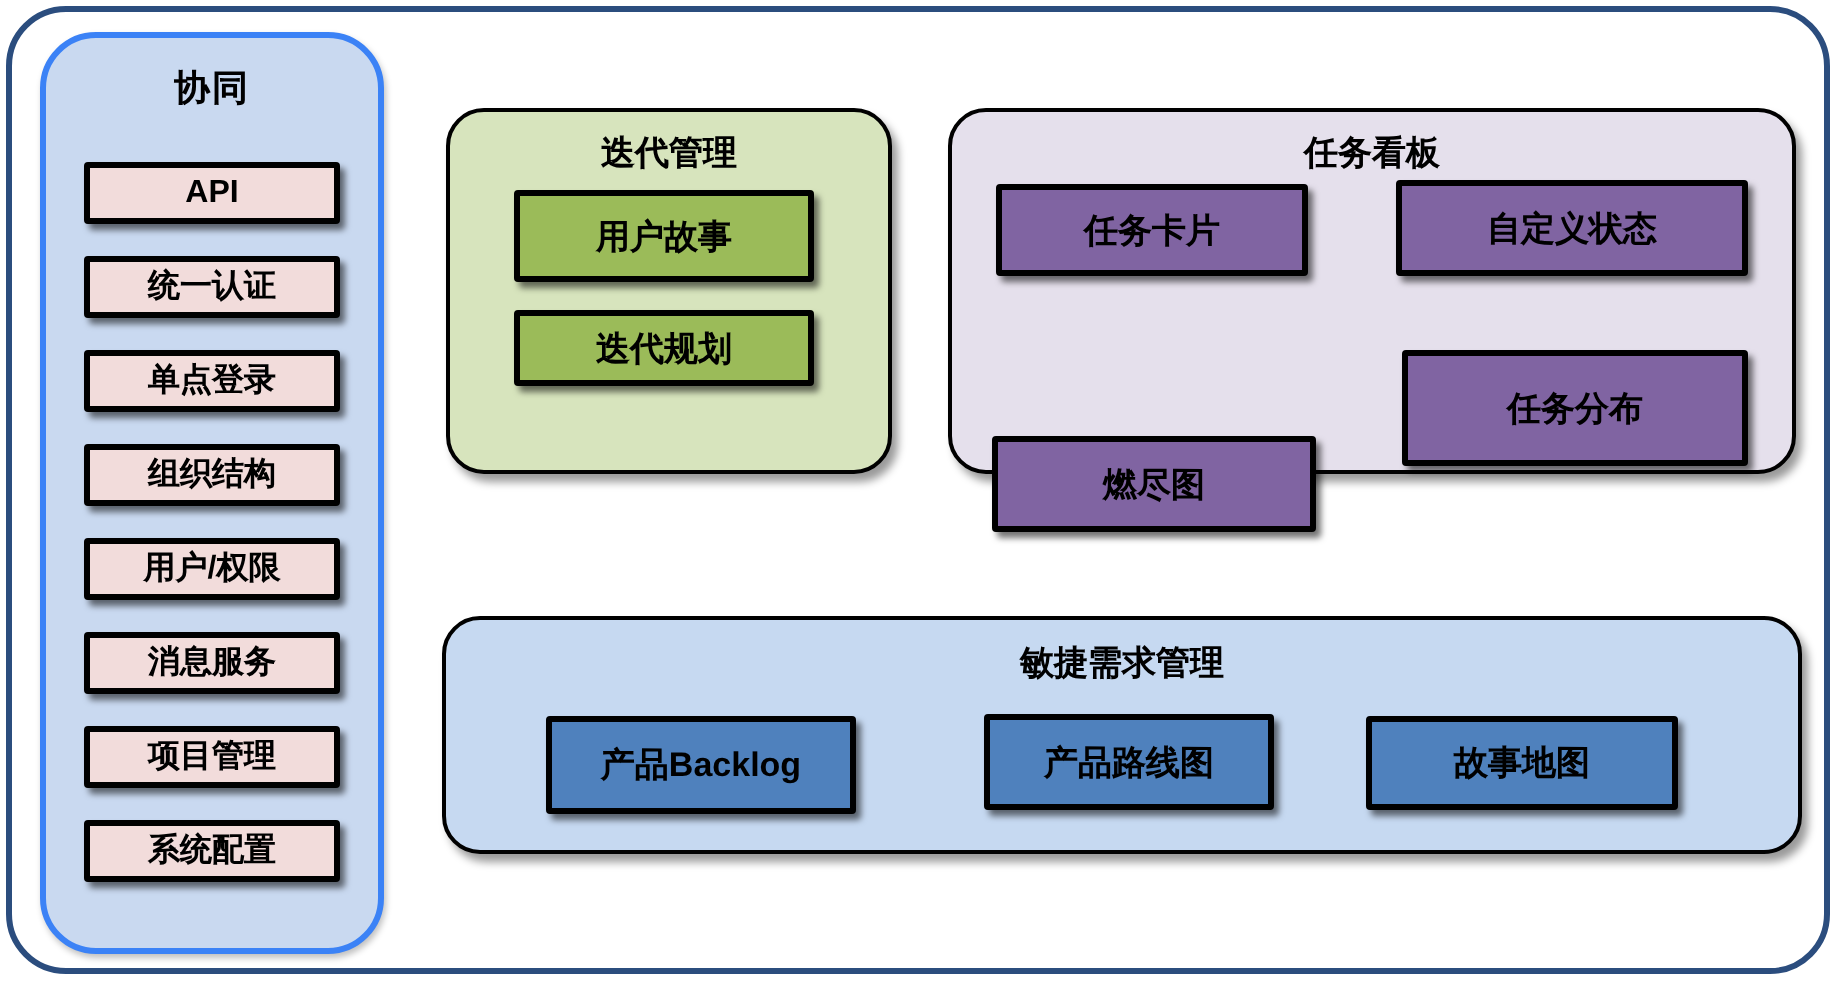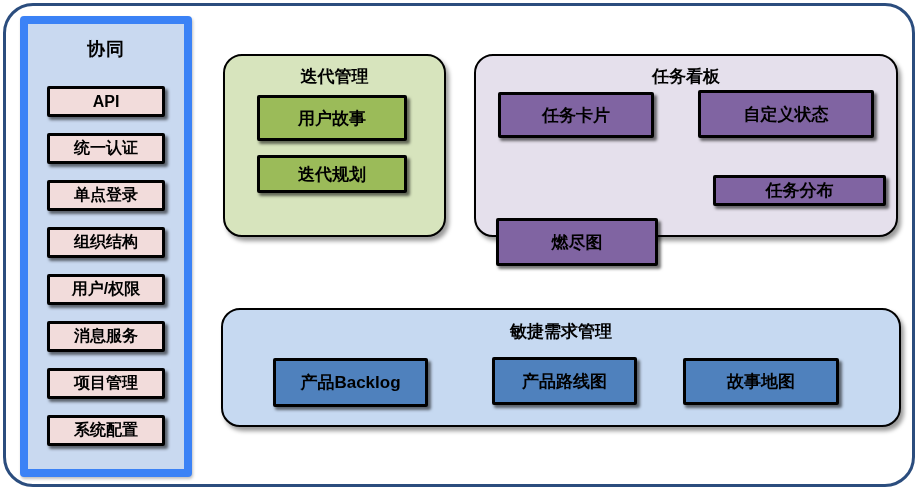--- a/index.html
+++ b/index.html
@@ -16,22 +16,22 @@
     left: 3px; top: 3px; width: 912px; height: 484px;
     border: 3.5px solid #2B4D7E;
     border-radius: 30px;
     background: #ffffff;
   }
   
   .sidebar {
     position: absolute;
     left: 14px; top: 10px; width: 172px; height: 461px;
     background: #C9D9F0;
-    border: 8px solid #3b82f6;
-    border-radius: 4px;
+    border: 3px solid #3b82f6;
+    border-radius: 28px;
     box-shadow: 1px 2px 3px rgba(0,0,0,0.25);
   }
   .sidebar-title {
     position: absolute;
     left: 0; right: 0; top: 13px;
     text-align: center;
     font-size: 18px;
     font-weight: bold;
     letter-spacing: 1px;
   }
@@ -76,21 +76,21 @@
   .group-iteration { left: 217px; top: 48px; width: 223px; height: 183px; background: #D7E4BD; }
   .group-iteration .group-item { background: #9BBB59; }
   .gi-item-0 { left: 32px; top: 39px; width: 150px; height: 46px; }
   .gi-item-1 { left: 32px; top: 99px; width: 150px; height: 38px; }
   
   .group-kanban { left: 468px; top: 48px; width: 424px; height: 183px; background: #E5E0EC; }
   .group-kanban .group-item { background: #8064A2; }
   .gk-item-0 { left: 22px;  top: 36px;  width: 156px; height: 46px; }
   .gk-item-1 { left: 222px; top: 34px;  width: 176px; height: 48px; }
   .gk-item-2 { left: 20px;  top: 114px; width: 162px; height: 48px; margin-top: 48px; }
-  .gk-item-3 { left: 237px; top: 119px; width: 173px; height: 31px; }
+  .gk-item-3 { left: 225px; top: 119px; width: 173px; height: 58px; }
   
   .group-agile { left: 215px; top: 302px; width: 680px; height: 119px; background: #C6D9F1; }
   .group-agile .group-item { background: #4F81BD; }
   .group-agile .group-title { top: 10px; }
   .ga-item-0 { left: 50px;  top: 48px; width: 155px; height: 49px; }
   .ga-item-1 { left: 269px; top: 47px; width: 145px; height: 48px; }
   .ga-item-2 { left: 460px; top: 48px; width: 156px; height: 47px; }
 </style>
 </head>
 <body>

